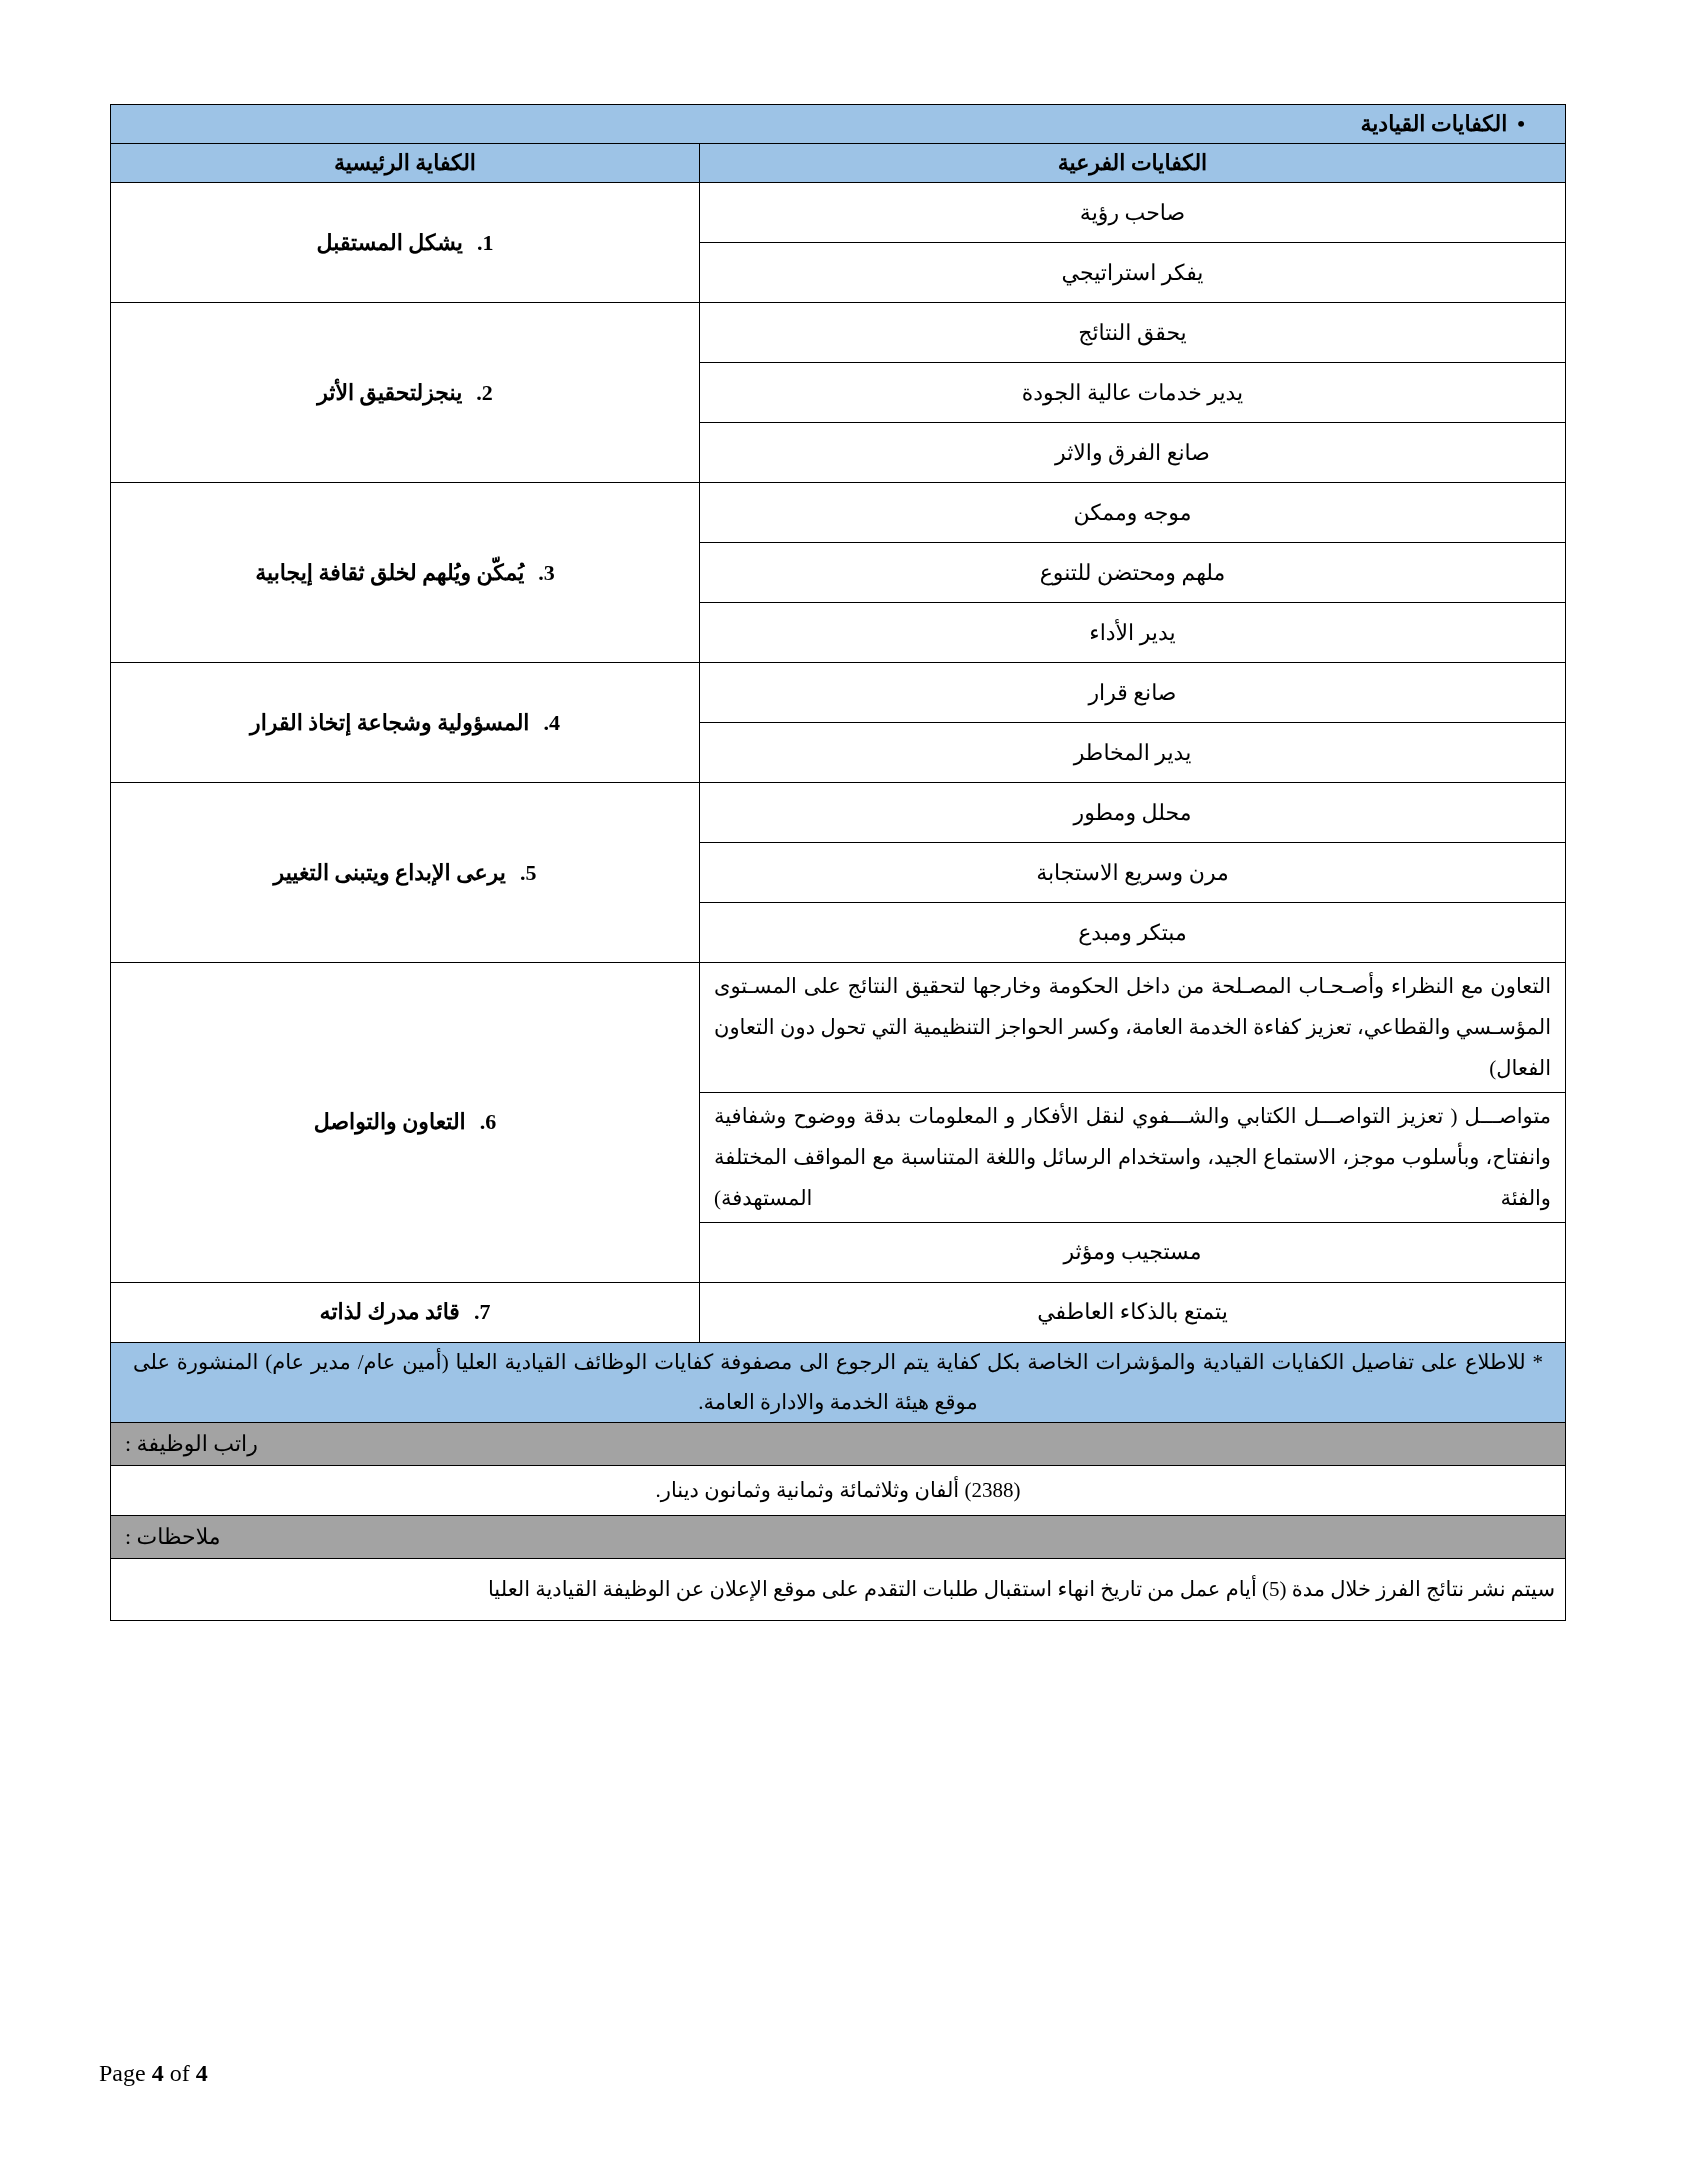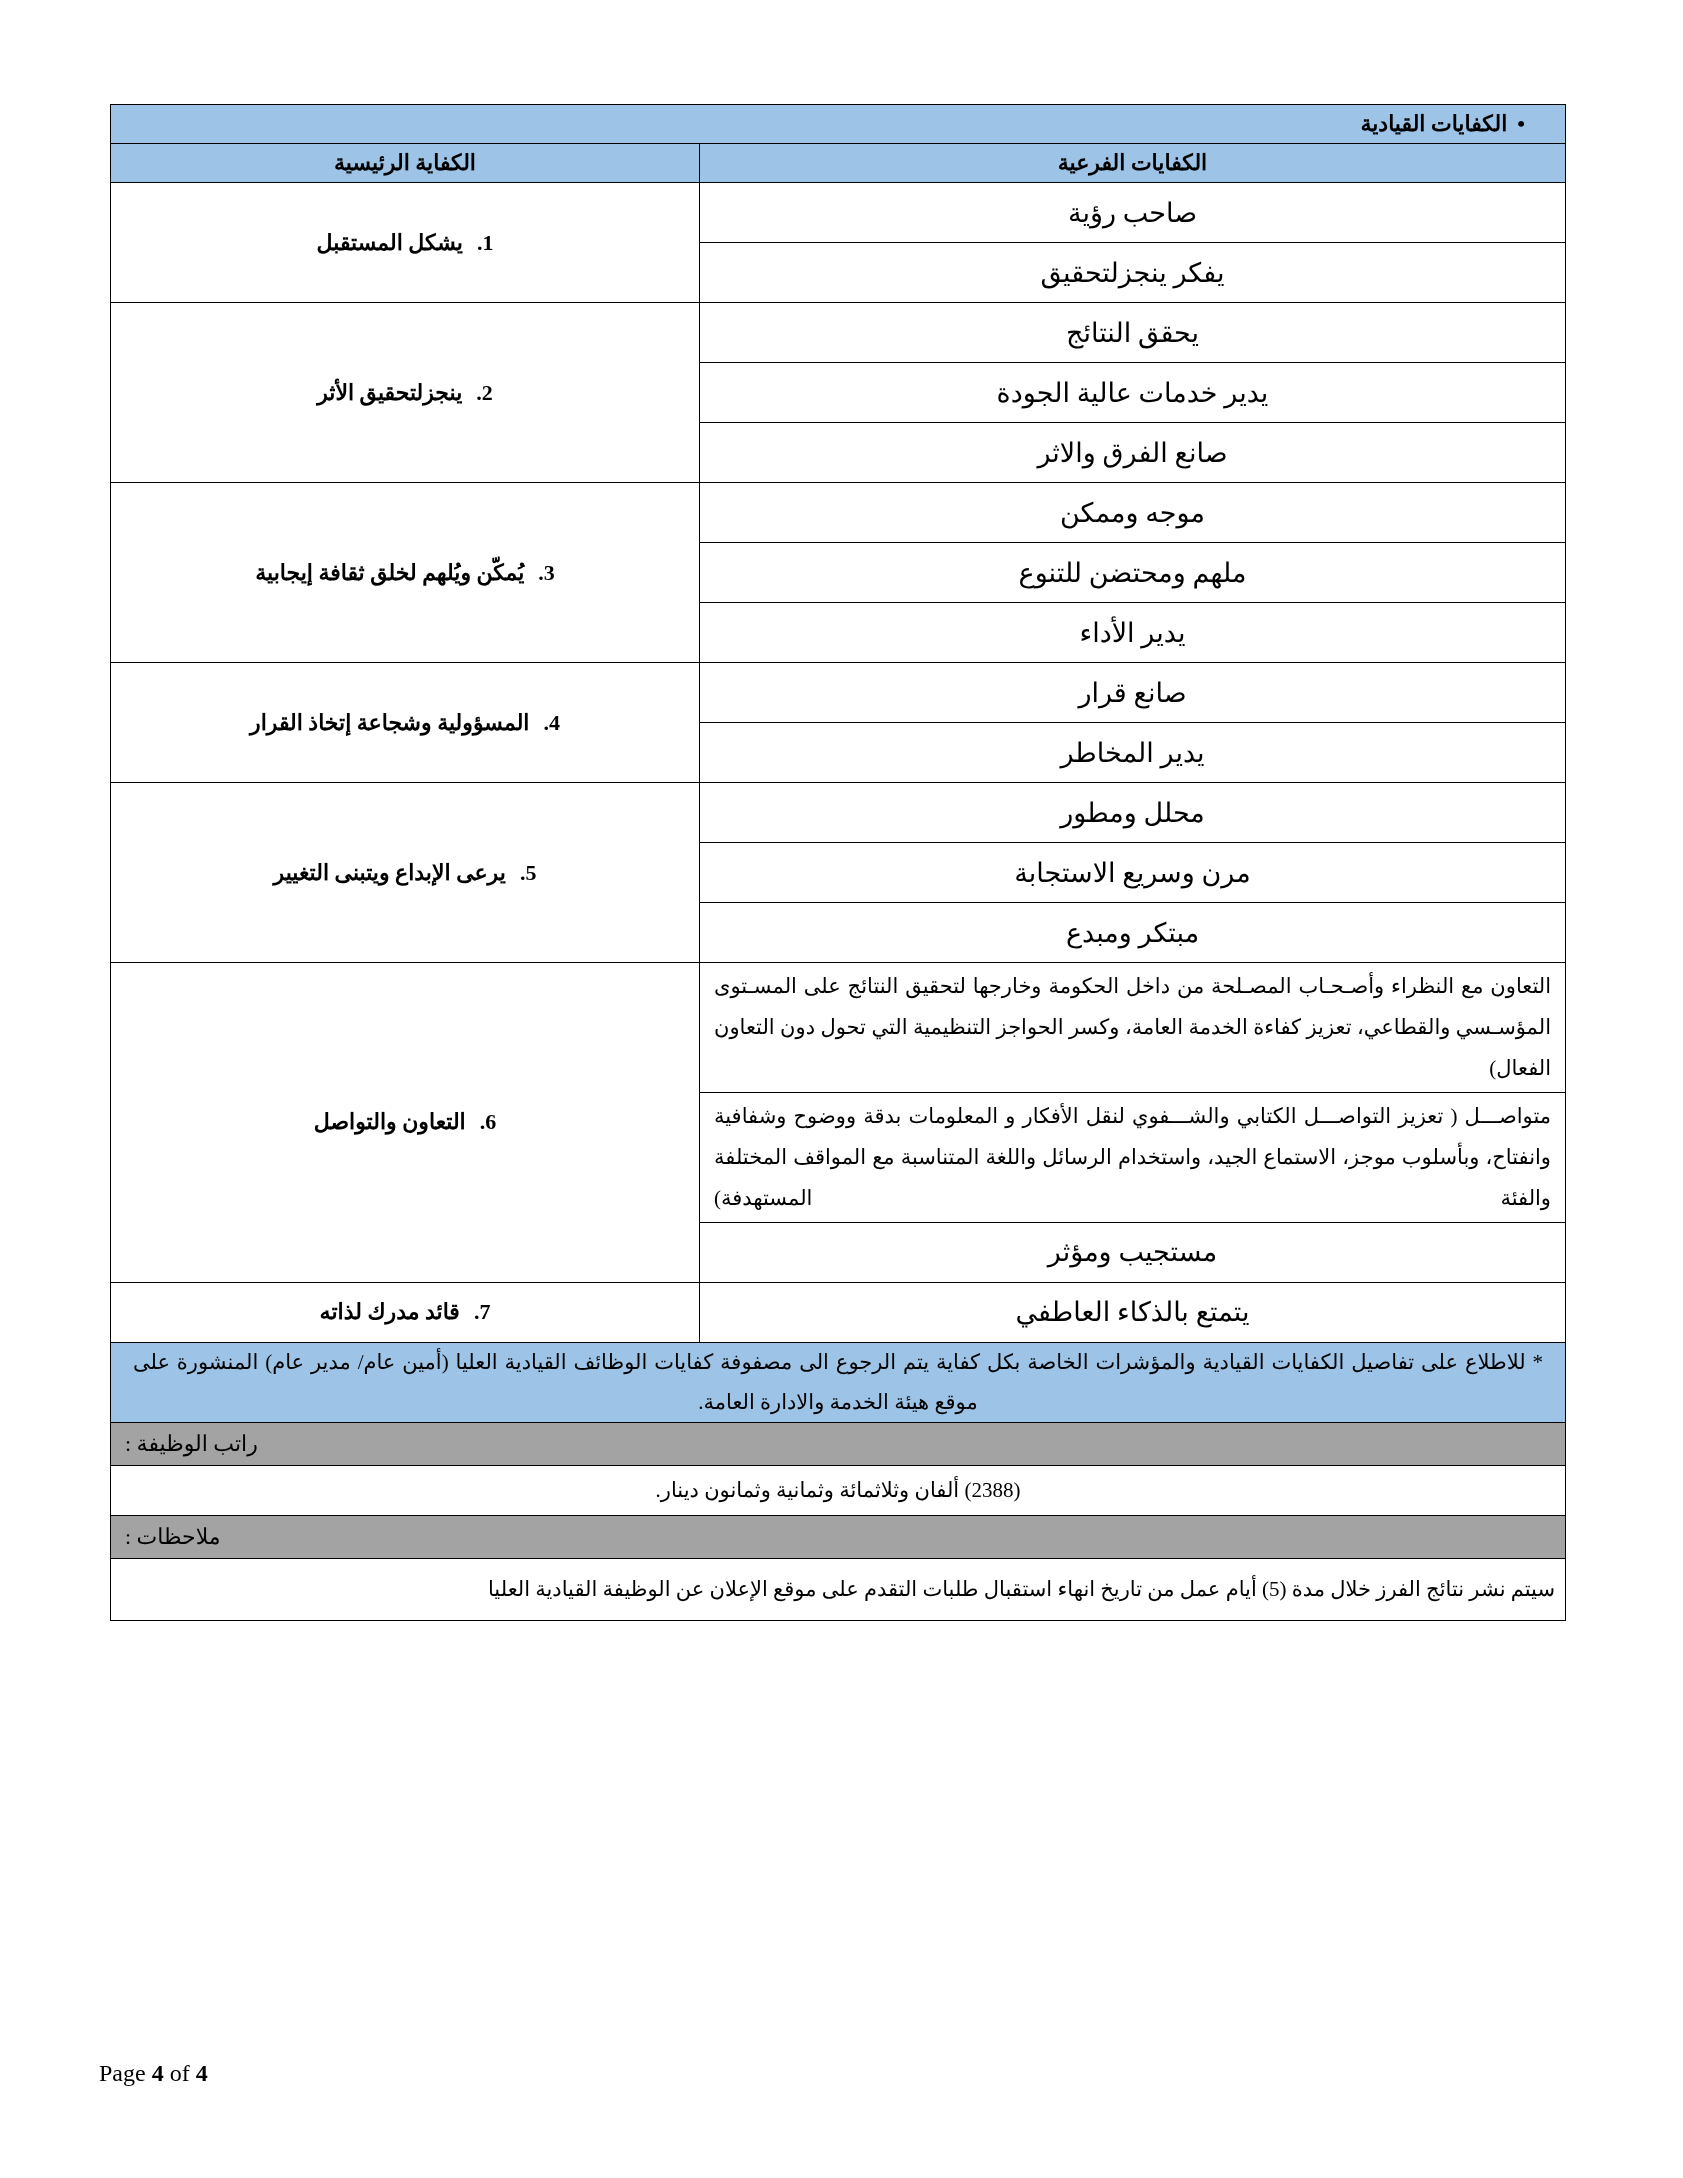--- a/index.html
+++ b/index.html
@@ -62,21 +62,21 @@
   .main-comp .numwrap {
     display: inline-block;
     white-space: nowrap;
   }
   .main-comp .num {
     display: inline-block;
     margin-left: 14px;
   }
   .sub-comp {
     text-align: center;
-    font-size: 27px;
+    font-size: 22px;
     height: 47px;
   }
   .sub-long {
     text-align: justify;
     text-align-last: justify;
     font-size: 21px;
     line-height: 1.95;
     padding: 3px 14px !important;
   }
   .note-row {
@@ -136,21 +136,21 @@
         <td class="hdr-band-center">الكفاية  الرئيسية</td>
       </tr>
 
       <tr>
         <td class="sub-comp">صاحب رؤية</td>
         <td class="main-comp" rowspan="2">
           <span class="numwrap"><span class="num">1.</span><span>يشكل المستقبل</span></span>
         </td>
       </tr>
       <tr>
-        <td class="sub-comp">يفكر ينجزلتحقيق</td>
+        <td class="sub-comp">يفكر استراتيجي</td>
       </tr>
 
       <tr>
         <td class="sub-comp">يحقق النتائج</td>
         <td class="main-comp" rowspan="3">
           <span class="numwrap"><span class="num">2.</span><span>ينجزلتحقيق الأثر</span></span>
         </td>
       </tr>
       <tr>
         <td class="sub-comp">يدير خدمات عالية الجودة</td>

